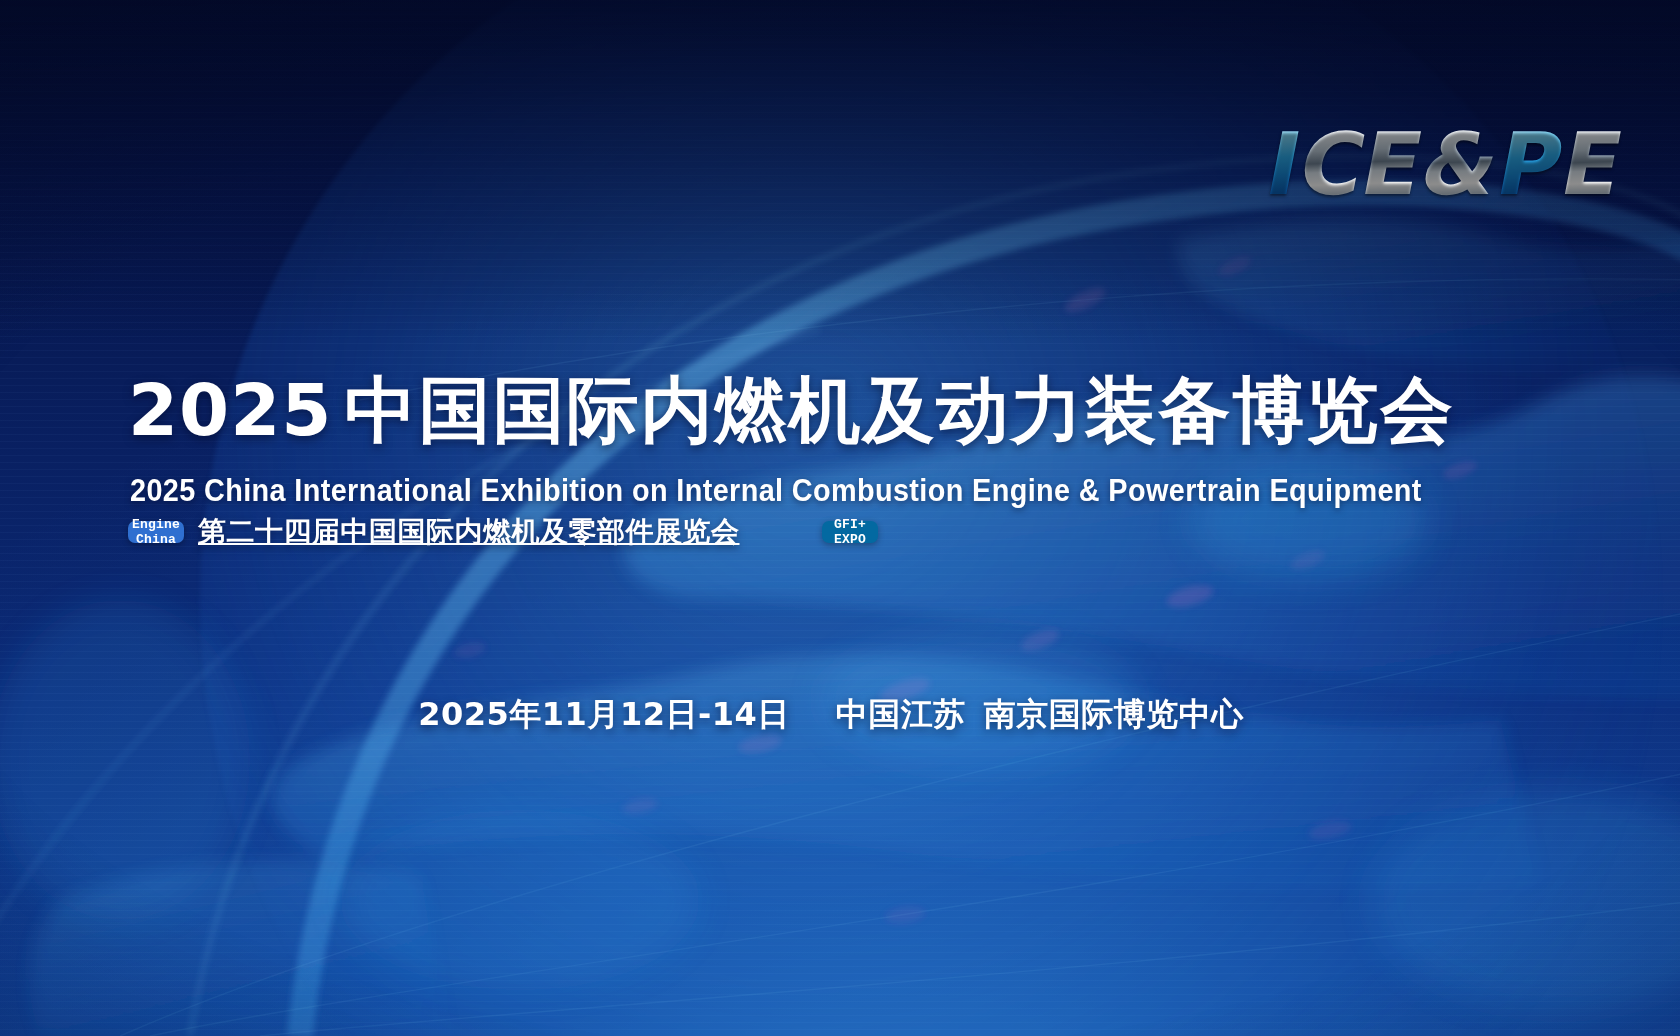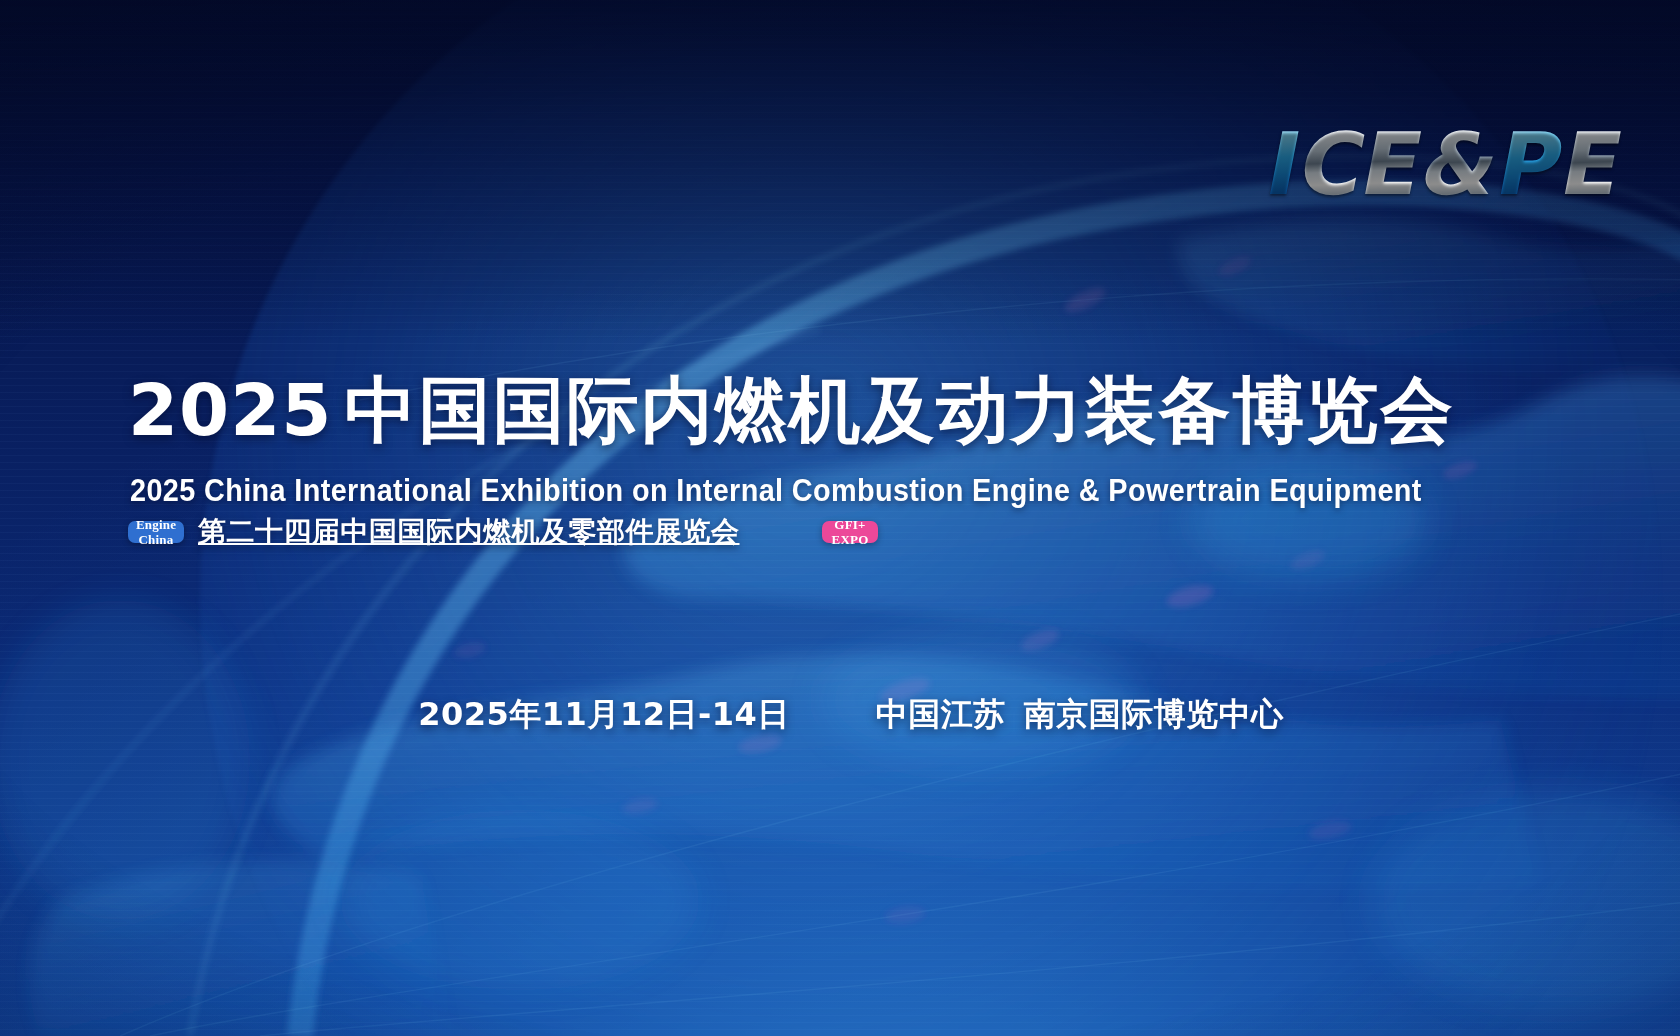--- a/index.html
+++ b/index.html
@@ -130,29 +130,29 @@
   }
   #sub-engine{ left:128px; }
   #sub-gfi{ left:822px; }
 
   .badge{
     display:flex; flex-direction:column;
     align-items:center; justify-content:center;
     border-radius:7px;
     width:56px; height:22px;
     color:#ffffff;
-    font-family:Liberation Serif, serif;
+    font-family:Liberation Mono, monospace;
     font-weight:700;
     font-size:13px; line-height:15px;
     letter-spacing:.2px;
     flex:0 0 auto;
     box-shadow:0 2px 6px rgba(0,0,0,.3);
   }
   .badge.blue{ background:#2f6fd0; }
-  .badge.green{ background:#ec4899;text-align:right; }
+  .badge.green{ background:#0369a1;text-align:right; }
   .badge i{ font-style:normal; display:block; }
 
   .subtext{
     margin-left:14px;
     font-family:"DejaVu Sans","Liberation Sans",sans-serif;
     font-weight:700;
     font-size:28px; line-height:34px;
     color:#ffffff;
     letter-spacing:.5px;
     white-space:nowrap;
@@ -167,21 +167,20 @@
     gap:46px;
     white-space:nowrap;
   }
   .info div{
     font-family:"DejaVu Sans","Liberation Sans",sans-serif;
     font-weight:700;
     font-size:32px; line-height:44px;
     color:#ffffff;
     letter-spacing:.5px;
     text-shadow:0 3px 10px rgba(2,10,40,.55);
-    margin-left:40px;
   }
   .info .venue span{ margin-right:18px; }
 </style>
 </head>
 <body>
 
 <div class="poster">
 
   <div class="base2"></div>
 

